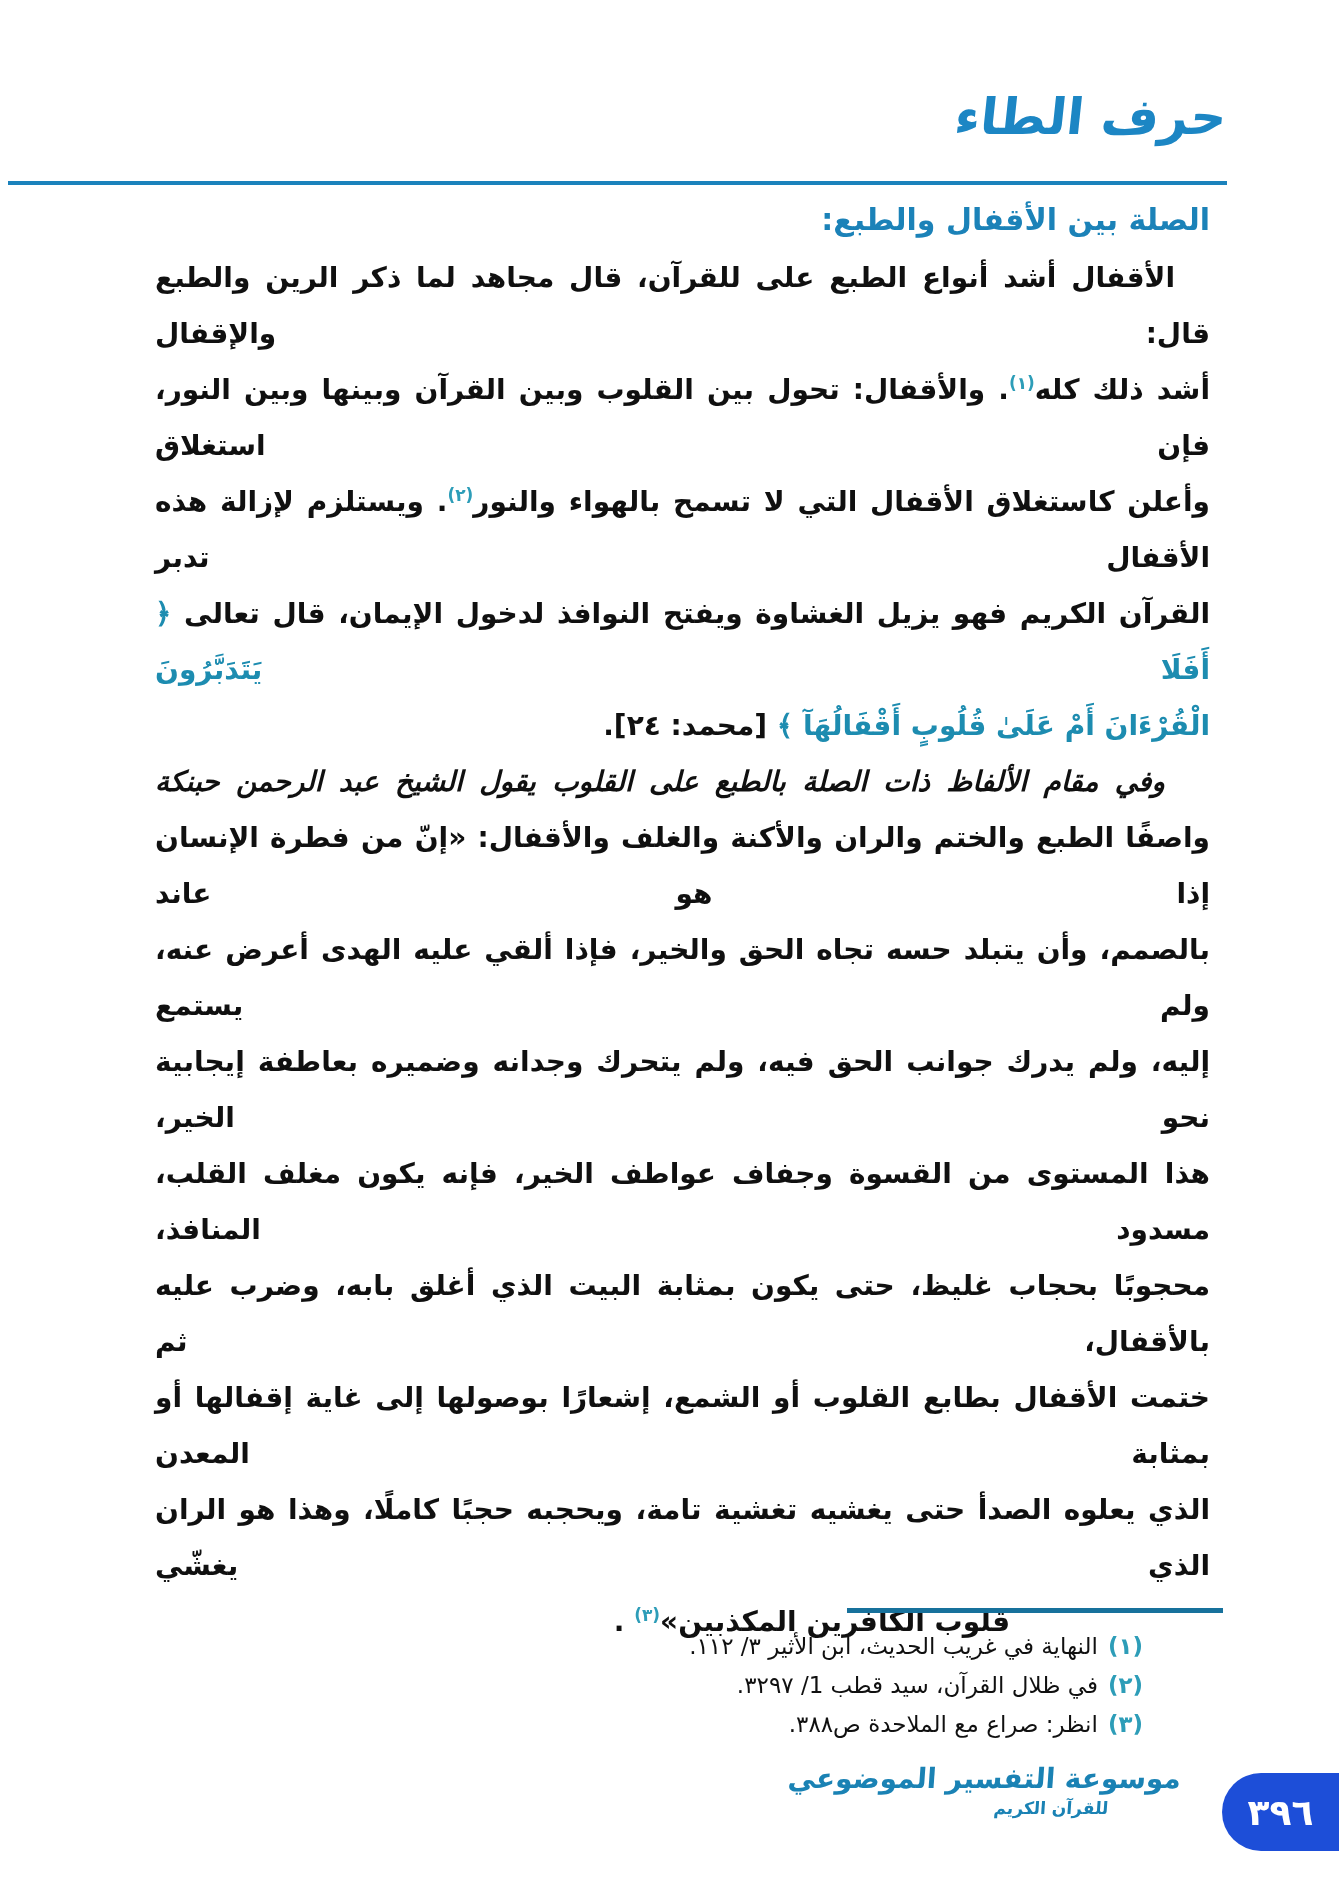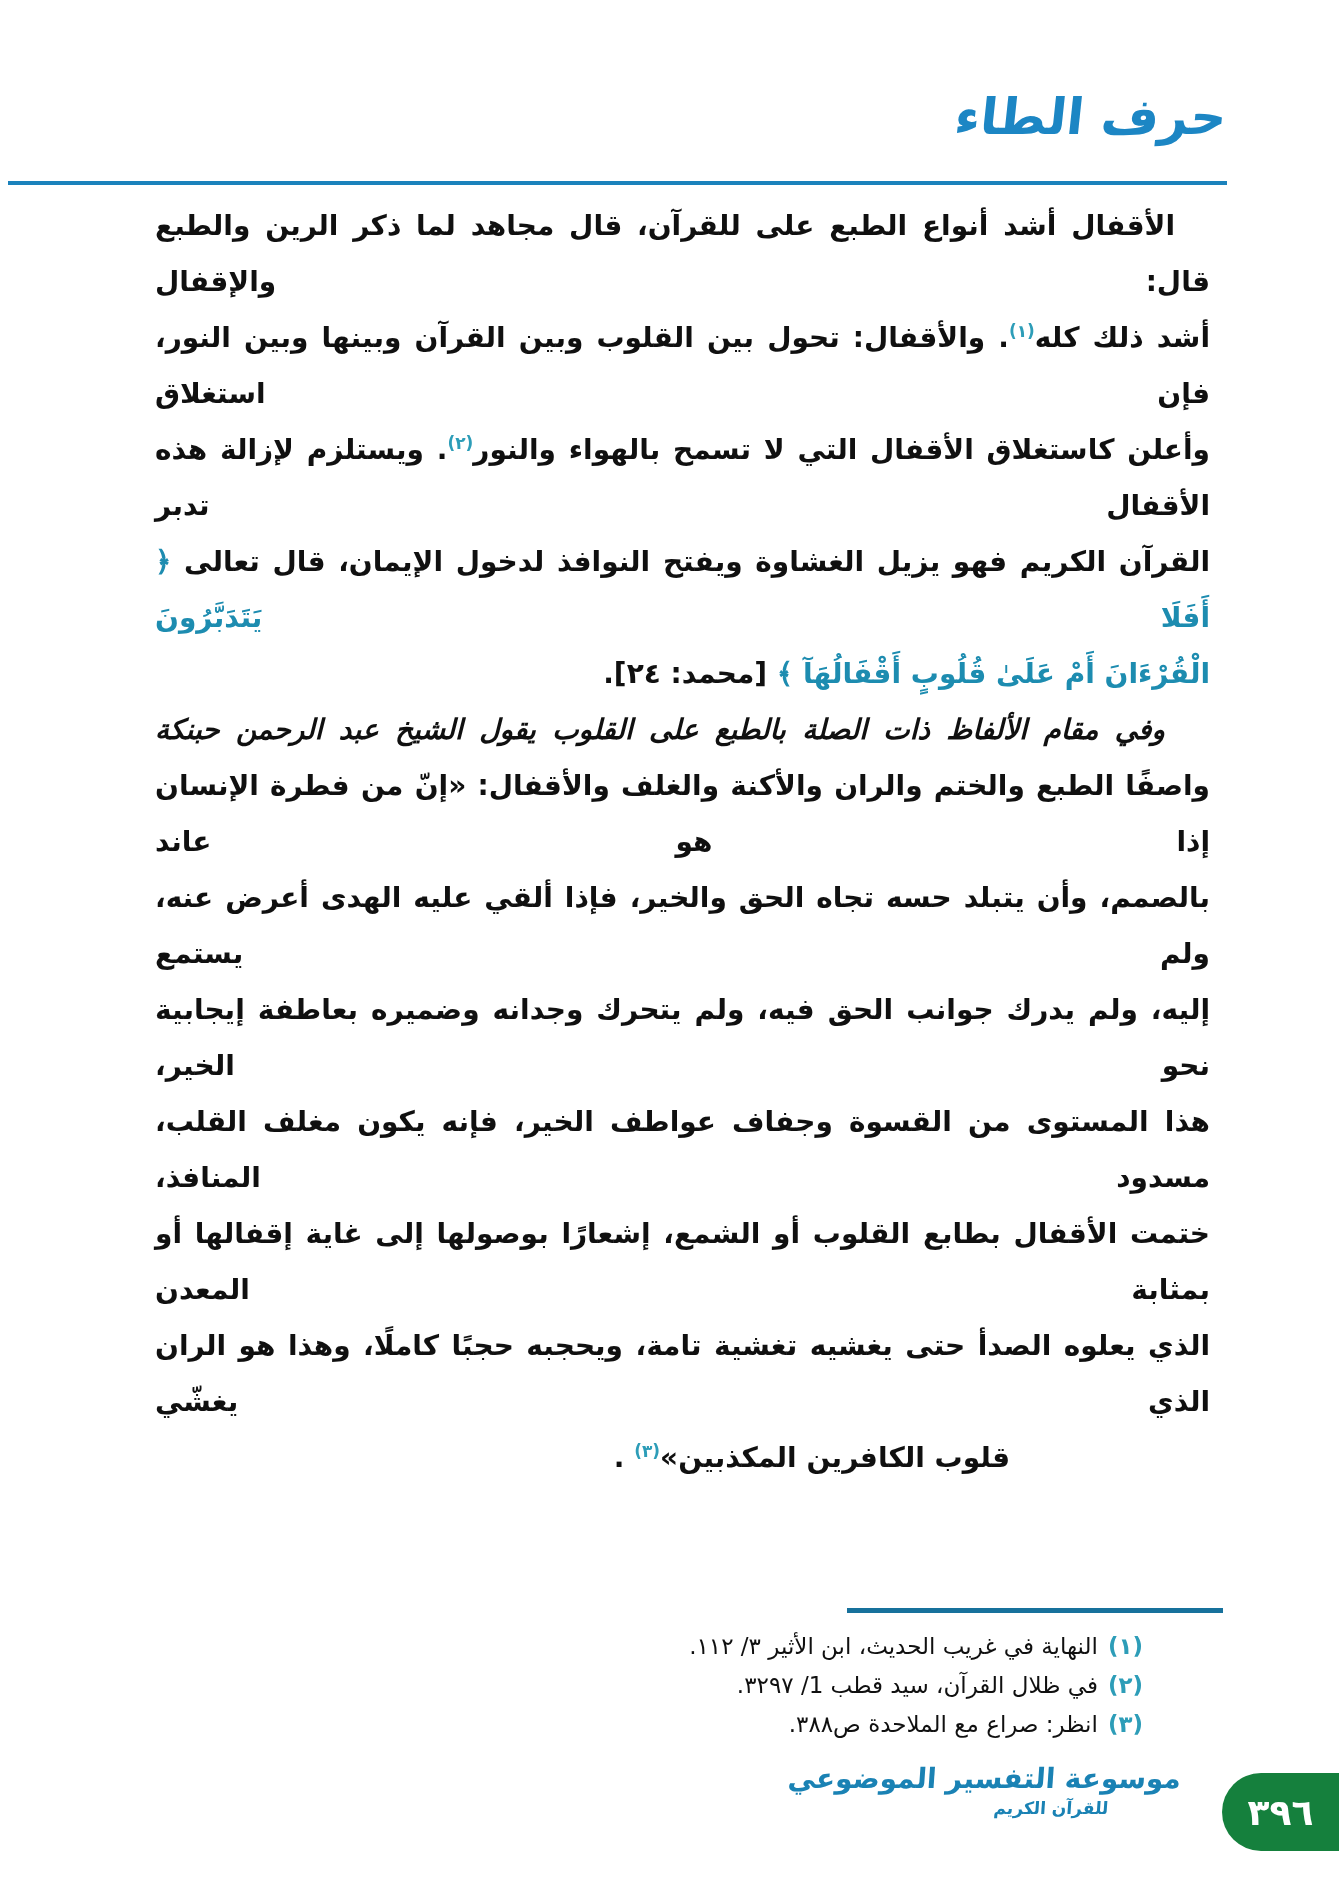--- a/index.html
+++ b/index.html
@@ -87,37 +87,38 @@
     transform:skewX(-4deg);
     white-space:nowrap;
   }
   .footer-logo .logo-sub{
     font-size:17px;font-weight:bold;line-height:24px;
     transform:skewX(-4deg);
   }
   .page-pill{
     position:absolute;top:1773px;right:0;
     width:117px;height:78px;
-    background:#15803d;
+    background:#1d4ed8;
     border-radius:39px 0 0 39px;
     display:flex;align-items:center;justify-content:center;
     color:#ffffff;font-size:36px;font-weight:bold;
   }
 </style>
 </head>
 <body>
 
 <div class="page">
 
   <div class="chapter-callig">حرف الطاء</div>
 
   <div class="header-rule"></div>
 
   <main class="content">
 
+    <h2 class="section-heading">الصلة بين الأقفال والطبع:</h2>
 
     <p class="line justify indent1">
       <span>الأقفال أشد أنواع الطبع على للقرآن، قال مجاهد لما ذكر الرين والطبع قال: والإقفال</span>
     </p>
     <p class="line justify">
       <span>أشد ذلك كله</span><sup class="fn-ref">(١)</sup><span>. والأقفال: تحول بين القلوب وبين القرآن وبينها وبين النور، فإن استغلاق</span>
     </p>
     <p class="line justify">
       <span>وأعلن كاستغلاق الأقفال التي لا تسمح بالهواء والنور</span><sup class="fn-ref">(٢)</sup><span>. ويستلزم لإزالة هذه الأقفال تدبر</span>
     </p>
@@ -135,20 +136,23 @@
       <span>واصفًا الطبع والختم والران والأكنة والغلف والأقفال: «إنّ من فطرة الإنسان إذا هو عاند</span>
     </p>
     <p class="line justify">
       <span>بالصمم، وأن يتبلد حسه تجاه الحق والخير، فإذا ألقي عليه الهدى أعرض عنه، ولم يستمع</span>
     </p>
     <p class="line justify">
       <span>إليه، ولم يدرك جوانب الحق فيه، ولم يتحرك وجدانه وضميره بعاطفة إيجابية نحو الخير،</span>
     </p>
     <p class="line justify">
       <span>هذا المستوى من القسوة وجفاف عواطف الخير، فإنه يكون مغلف القلب، مسدود المنافذ،</span>
+    </p>
+    <p class="line justify">
+      <span>محجوبًا بحجاب غليظ، حتى يكون بمثابة البيت الذي أغلق بابه، وضرب عليه بالأقفال، ثم</span>
     </p>
     <p class="line justify">
       <span>ختمت الأقفال بطابع القلوب أو الشمع، إشعارًا بوصولها إلى غاية إقفالها أو بمثابة المعدن</span>
     </p>
     <p class="line justify">
       <span>الذي يعلوه الصدأ حتى يغشيه تغشية تامة، ويحجبه حجبًا كاملًا، وهذا هو الران الذي يغشّي</span>
     </p>
     <p class="line last-line">
       <span>قلوب الكافرين المكذبين»</span><sup class="fn-ref">(٣)</sup><span> .</span>
     </p>

